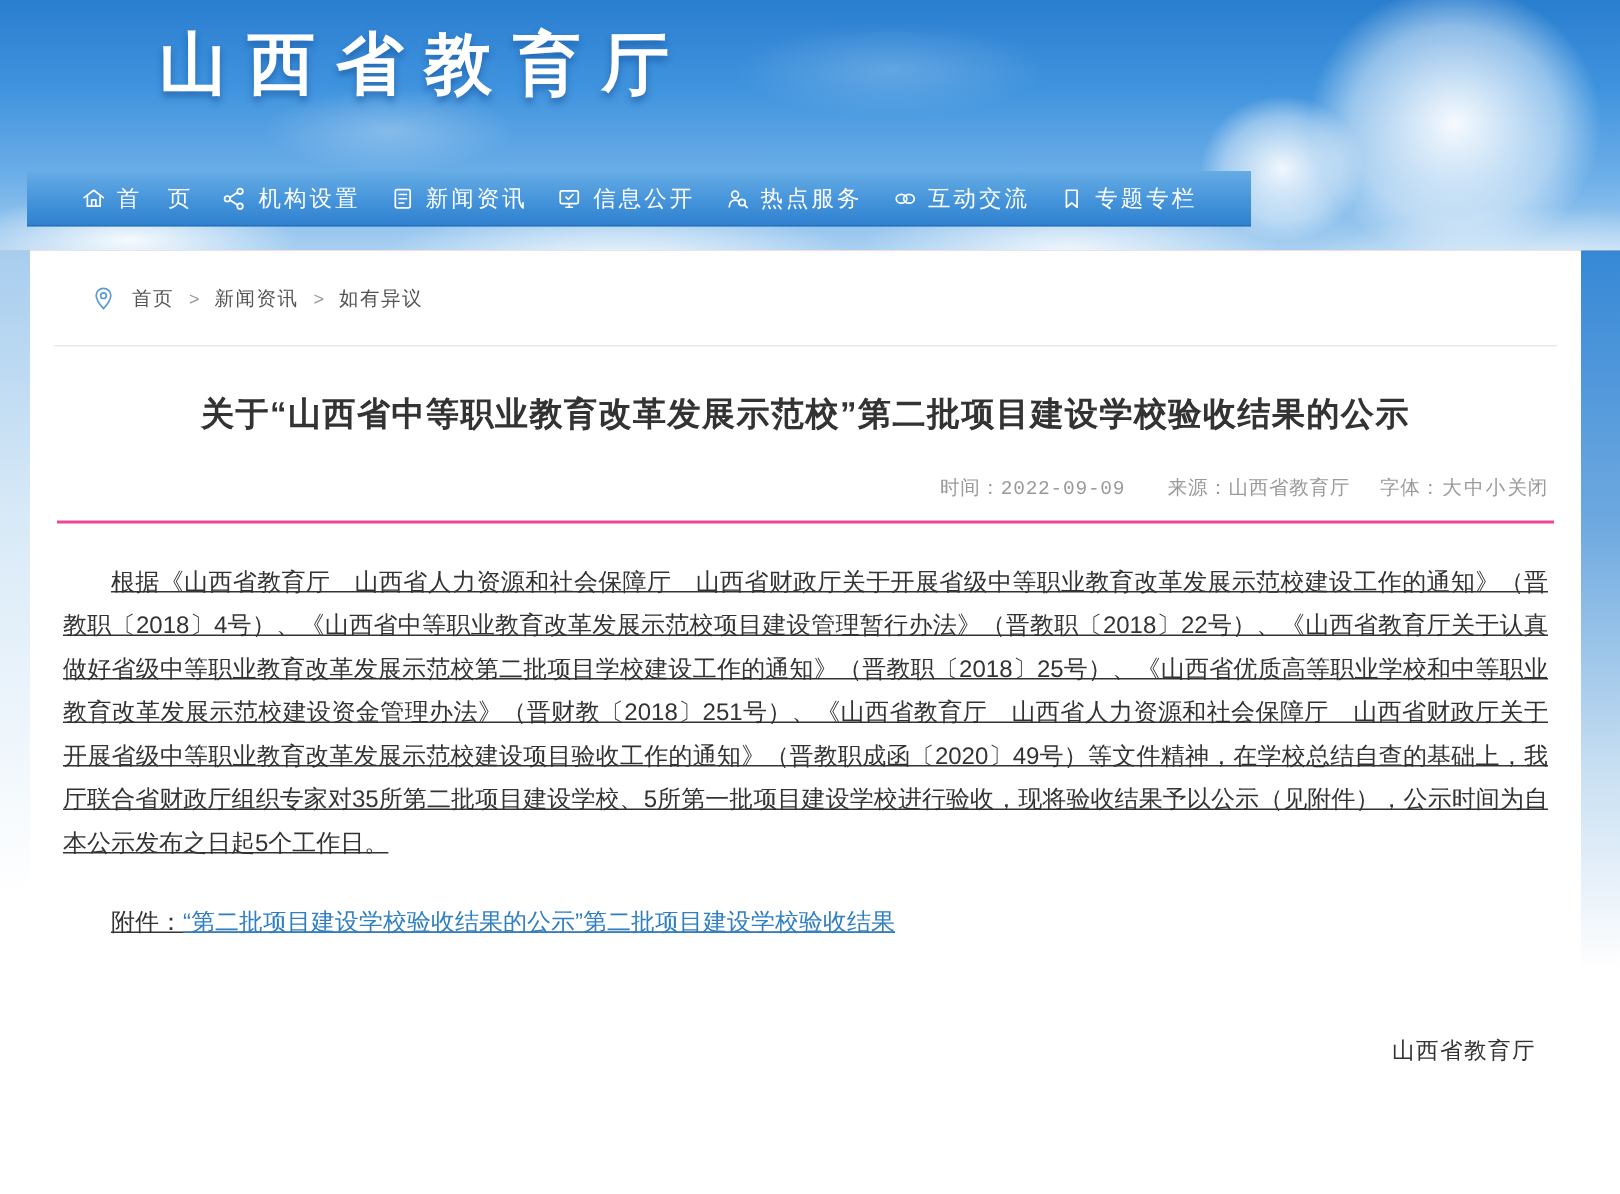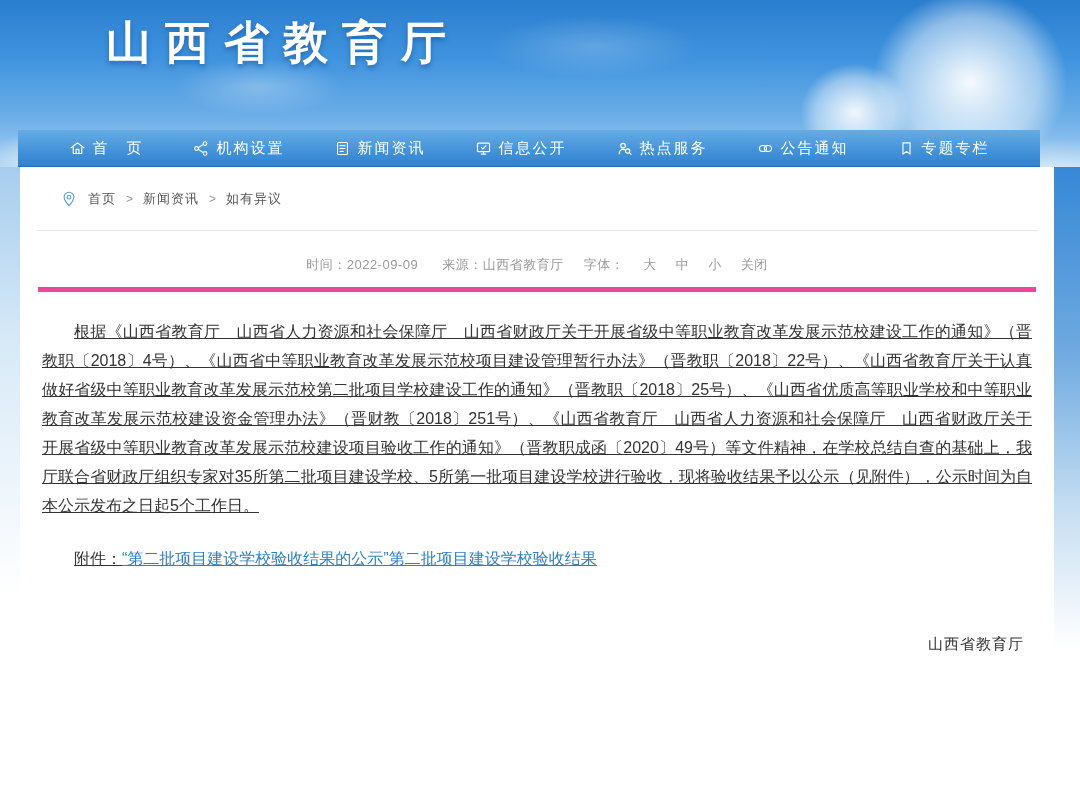--- a/index.html
+++ b/index.html
@@ -40,21 +40,21 @@
     font-size:45px; font-weight:bold; color:#fff; letter-spacing:14px;
     text-shadow: 0 3px 5px rgba(10,60,130,.45);
   }
   .logo-en {
     margin-top:7px; font-size:14px; font-weight:bold; color:#fff;
     letter-spacing:1.6px; text-shadow: 0 1px 2px rgba(10,60,130,.45);
   }
 
   
   .navbar {
-    position:absolute; left:18px; bottom:0; width:1022px; height:37px;
+    position:absolute; left:18px; bottom:16px; width:816px; height:37px;
     background: linear-gradient(180deg, #66ace4 0%, #4493da 55%, #2e80cf 100%);
     display:flex; align-items:center; justify-content:space-around;
     padding:0 26px; box-shadow: inset 0 -1px 0 rgba(20,80,150,.35);
   }
   .nav-item {
     display:flex; align-items:center; gap:7px; color:#fff;
     font-size:15px; letter-spacing:2px; cursor:pointer; text-decoration:none; white-space:nowrap;
   }
   .nav-item svg { width:17px; height:17px; display:block; }
 
@@ -83,27 +83,27 @@
   .breadcrumb-row a { color:#555; text-decoration:none; cursor:pointer; letter-spacing:1px; }
   .breadcrumb-row .sep { color:#999; font-size:12px; }
 
   
   .article { padding:0 2px; }
   .article-title {
     margin-top:30px; text-align:center;
     font-size:22px; font-weight:bold; color:#333; letter-spacing:1px;
   }
   .meta-row {
-    display:flex; justify-content:center; align-items:center;
+    display:flex; justify-content:flex-end; align-items:center;
     margin-top:25px; padding:0 4px 13px 4px;
-    border-bottom:5px solid #ec4899;
-    font-size:13px; color:#9a9a9a; letter-spacing:0.5px;
+    border-bottom:2px solid #ec4899;
+    font-size:13px; color:#9a9a9a; letter-spacing:0.5px;font-family:Liberation Mono, monospace;
   }
   .meta-left span { margin-right:20px; }
-  .meta-right { display:flex; gap:19px; align-items:center; }
+  .meta-right { display:flex; gap:1px; align-items:center; }
   .meta-right a { color:#9a9a9a; text-decoration:none; cursor:pointer; }
 
   .article-body {
     margin-top:25px; padding:0 4px;
     font-size:16px; color:#333; line-height:29px; text-align:justify;text-decoration:underline;
   }
   .article-body p { text-indent:2em; }
   .attachment { margin-top:24px; }
   .attachment-link { color:#2f7fc1; text-decoration:underline; cursor:pointer; }
 
@@ -178,21 +178,21 @@
           </span>
         <span>热点服务</span>
       </a>
       <a class="nav-item">
         <span>
             <svg viewBox="0 0 24 24" fill="none" stroke="#fff" stroke-width="1.6">
               <ellipse cx="8.5" cy="12" rx="5" ry="4.2"></ellipse>
               <ellipse cx="15.5" cy="12" rx="5" ry="4.2"></ellipse>
             </svg>
           </span>
-        <span>公告通知</span>
+        <span>互动交流</span>
       </a>
       <a class="nav-item">
         <span>
             <svg viewBox="0 0 24 24" fill="none" stroke="#fff" stroke-width="1.6" stroke-linejoin="round">
               <path d="M7 4 H17 V20 L12 16 L7 20 Z"></path>
             </svg>
           </span>
         <span>专题专栏</span>
       </a>
     </nav>
@@ -212,20 +212,21 @@
             </svg>
         </span>
         <a>首页</a>
         <span class="sep">&gt;</span>
         <a>新闻资讯</a>
         <span class="sep">&gt;</span>
         <a>如有异议</a>
       </div>
 
       <div class="article">
+        <h1 class="article-title">关于“山西省中等职业教育改革发展示范校”第二批项目建设学校验收结果的公示</h1>
 
         <div class="meta-row">
           <div class="meta-left">
             <span>时间：2022-09-09</span>
             <span>来源：山西省教育厅</span>
           </div>
           <div class="meta-right">
             <span>字体：</span>
             <a>大</a>
             <a>中</a>

